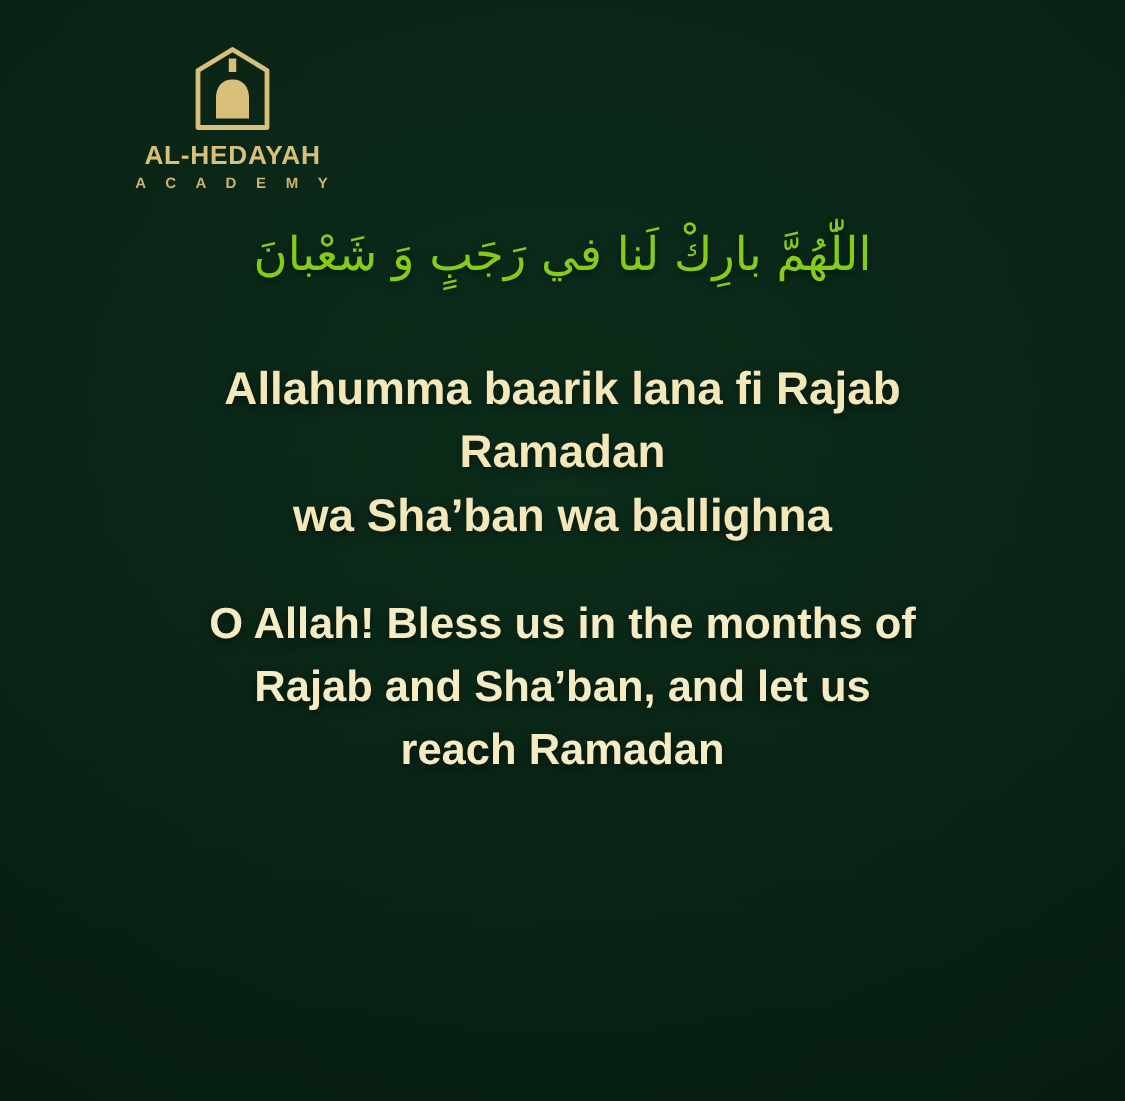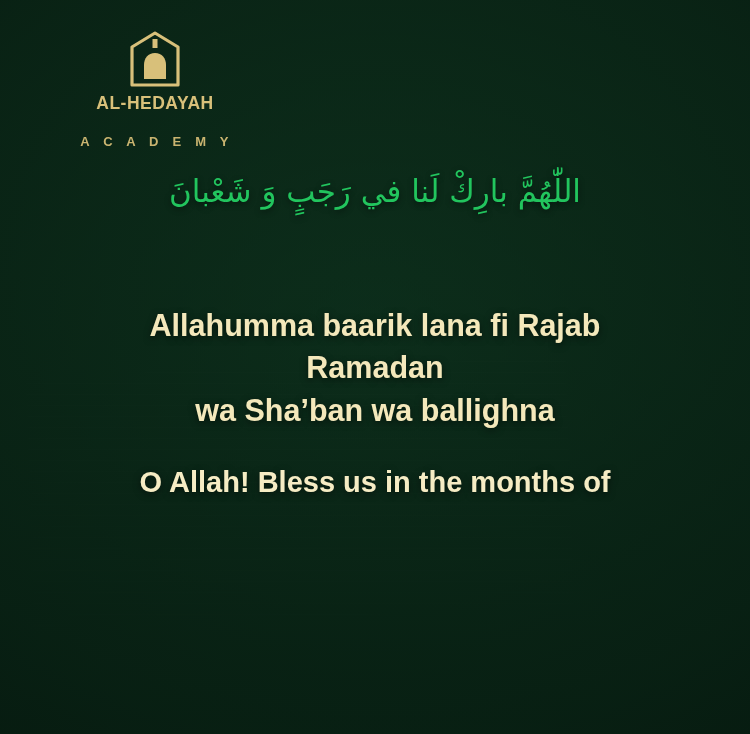--- a/index.html
+++ b/index.html
@@ -101,43 +101,43 @@
   .logo-name {
     color: #d8c07a;
     font-size: 17.5px;
     font-weight: bold;
     letter-spacing: 0.5px;
     margin-top: 6px;
     white-space: nowrap;
   }
   .logo-sub {
     color: #c9b470;
-    font-size: 13px;
+    font-size: 10px;
     font-weight: bold;
     letter-spacing: 5.2px;
-    margin-top: 20px;
+    margin-top: 3px;
     white-space: nowrap;
     padding-left: 4px;
   }
 
   .arabic {
     margin-top: 14px;
-    color: #22c55e;
+    color: #84cc16;
     font-family: "DejaVu Sans", sans-serif;
     font-size: 31px;
     line-height: 1.85;
     direction: rtl;
     text-align: center;
     width: 100%;
     text-shadow: 0 2px 6px rgba(0,0,0,0.45);
   }
   .arabic .line { display: block; }
 
   .translit {
-    margin-top: 84px;
+    margin-top: 39px;
     color: #f4e8bb;
     font-size: 30.5px;
     font-weight: bold;
     line-height: 1.38;
     text-align: center;
     max-width: 600px;
     text-shadow: 0 2px 7px rgba(0,0,0,0.5);
   }
 
   .meaning {
@@ -177,16 +177,18 @@
     </div>
 
     <div class="translit">
       <div>Allahumma baarik lana fi Rajab</div>
       <div>Ramadan</div>
       <div>wa Sha’ban wa ballighna</div>
     </div>
 
     <div class="meaning">
       <div>O Allah! Bless us in the months of</div>
+      <div>Rajab and Sha’ban, and let us</div>
+      <div>reach Ramadan</div>
     </div>
 
   </div>
 </div>
 
 </body></html>

